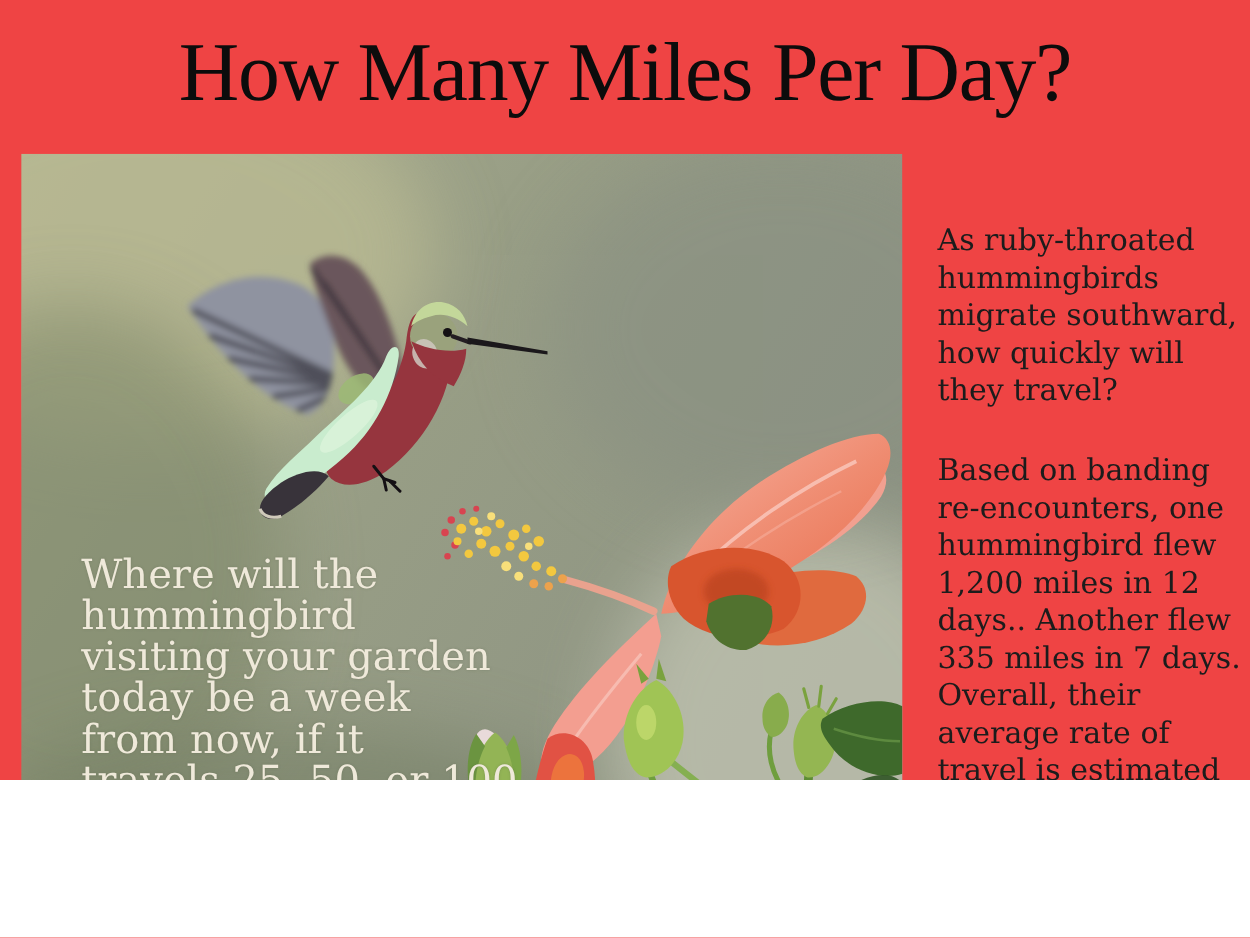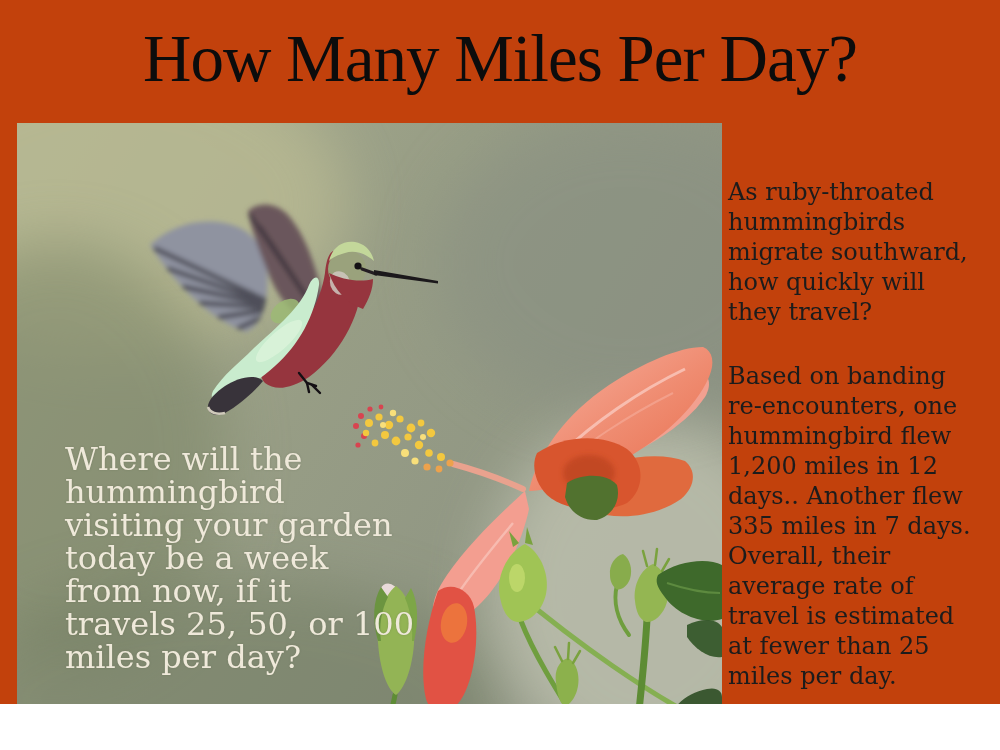--- a/index.html
+++ b/index.html
@@ -1,26 +1,26 @@
 <!DOCTYPE html>
 <html><head>
 <meta charset="utf-8">
 <style>
   html,body{margin:0;padding:0;background:#ffffff;}
-  .slide{position:relative;width:1000px;height:704px;background:#c2410c;overflow:hidden;
+  .slide{position:relative;width:1000px;height:624px;background:#ef4444;overflow:hidden;
          font-family:"Liberation Serif",serif;}
   .title{position:absolute;top:22px;left:0;width:1000px;text-align:center;
          font-family:"Liberation Serif",serif;font-size:67px;line-height:1.1;
          color:#0c0c0c;letter-spacing:-1px;white-space:pre;}
   .photo{position:absolute;left:17px;top:123px;width:705px;height:606px;overflow:hidden;}
   .photo svg{display:block;}
   .overlay-text{position:absolute;left:48px;top:320px;
          font-family:"DejaVu Serif",serif;font-size:32px;line-height:33px;
          color:#efe9da;white-space:pre;text-shadow:0 0 2px rgba(90,100,75,.4);}
-  .sidebar{position:absolute;left:728px;top:177px;width:245px;
+  .sidebar{position:absolute;left:750px;top:177px;width:245px;
          font-family:"DejaVu Serif",serif;font-size:24px;line-height:30px;color:#1c1c1c;}
   .sidebar .para{white-space:pre;}
   .sidebar .para + .para{margin-top:34px;}
 </style>
 </head>
 <body>
 
 <div class="slide">
 
   <div class="title">How Many Miles Per Day?</div>

